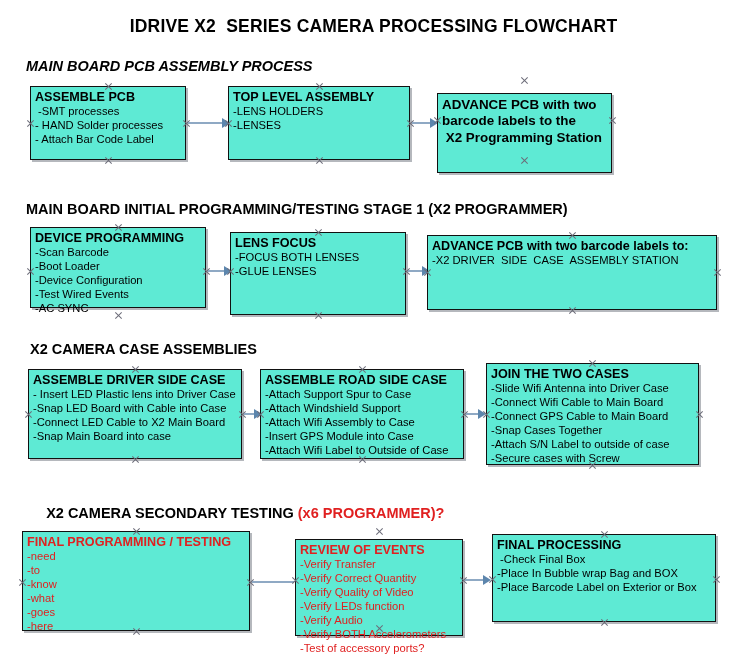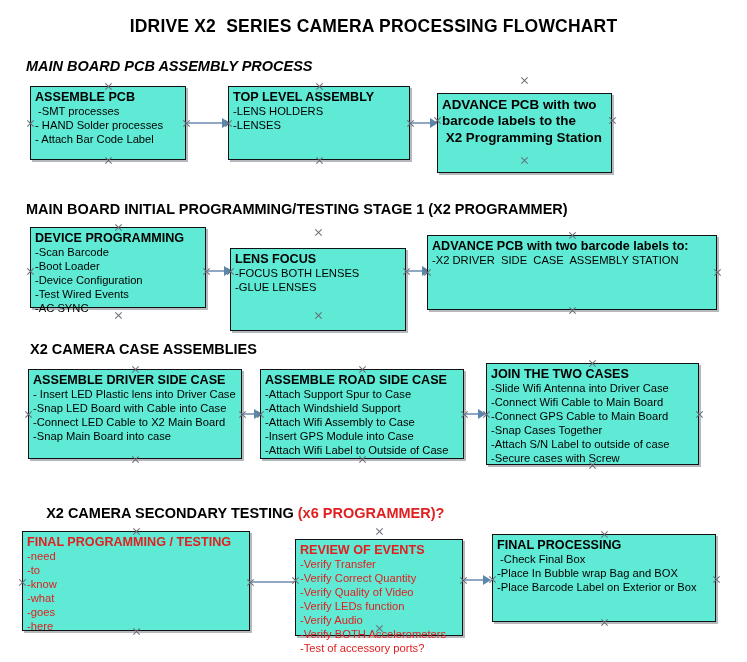--- a/index.html
+++ b/index.html
@@ -142,21 +142,21 @@
     <div class="bx-line">-AC SYNC</div>
   </div>
   <span class="hx" style="left:30px;top:271px;"></span>
   <span class="hx" style="left:118px;top:227px;"></span>
   <span class="hx" style="left:118px;top:315px;"></span>
   <span class="hx" style="left:206px;top:271px;"></span>
 
   <div class="conn" style="left:208px;top:270px;width:20px;"></div>
   <div class="arrowhead" style="left:224px;top:266px;"></div>
 
-  <div class="box" style="left:230px;top:232px;width:176px;height:83px;margin-top:16px;">
+  <div class="box" style="left:230px;top:232px;width:176px;height:83px;">
     <div class="bx-title">LENS FOCUS</div>
     <div class="bx-line">-FOCUS BOTH LENSES</div>
     <div class="bx-line">-GLUE LENSES</div>
   </div>
   <span class="hx" style="left:230px;top:271px;"></span>
   <span class="hx" style="left:318px;top:232px;"></span>
   <span class="hx" style="left:318px;top:315px;"></span>
   <span class="hx" style="left:406px;top:271px;"></span>
 
   <div class="conn" style="left:408px;top:270px;width:18px;"></div>

